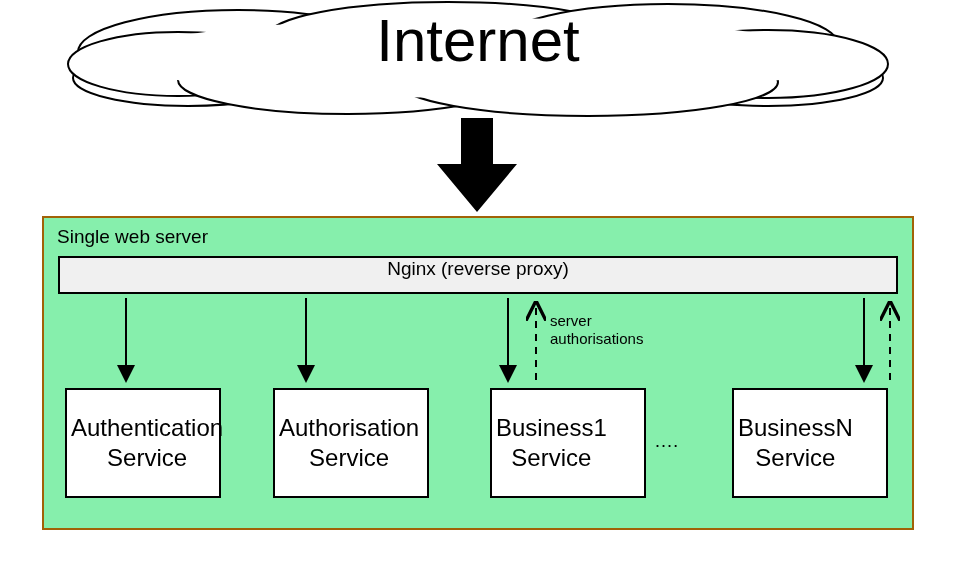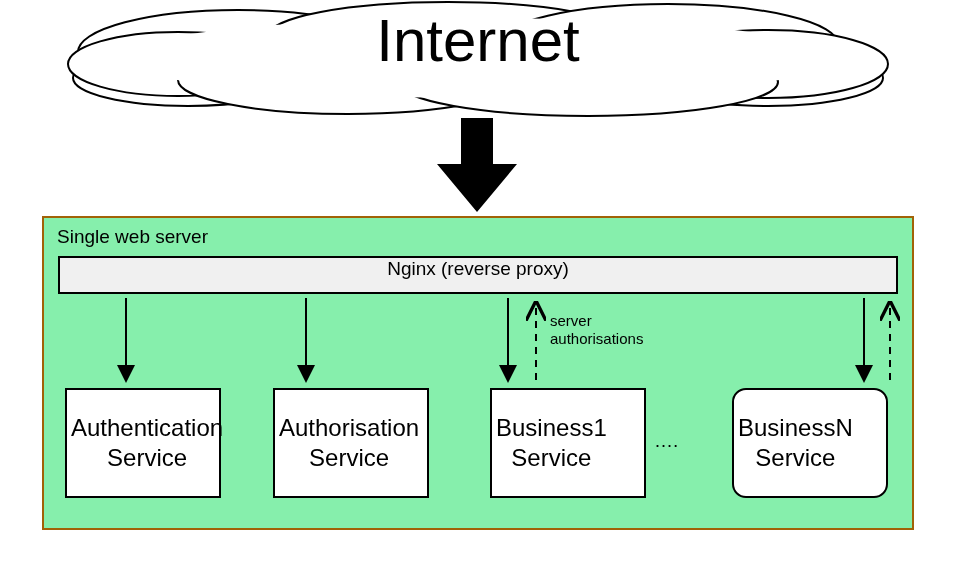--- a/index.html
+++ b/index.html
@@ -84,21 +84,21 @@
     align-items: center;
     justify-content: flex-start;
     text-align: center;
     font-size: 24px;
     line-height: 1.25;
     padding: 4px;
   }
   .svc1 { left: 21px; }
   .svc2 { left: 229px; }
   .svc3 { left: 426px; margin-left: 20px; }
-  .svc4 { left: 688px; border-radius: 14px; }
+  .svc4 { left: 688px; }
   .ellipsis {
     position: absolute;
     top: 212px;
     left: 610px;
     font-size: 19px;
   }
   .arrows-layer {
     position: absolute;
     left: 0;
     top: 0;

